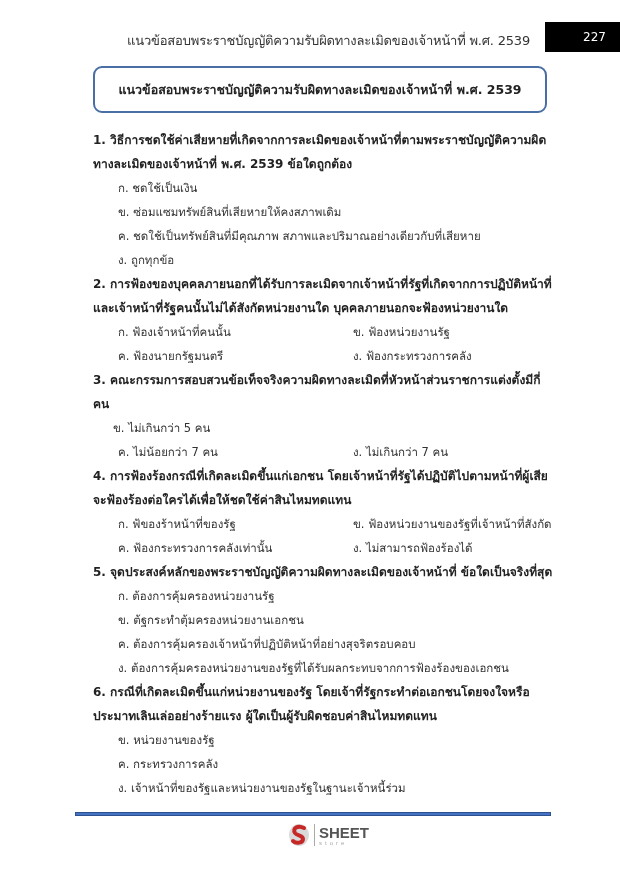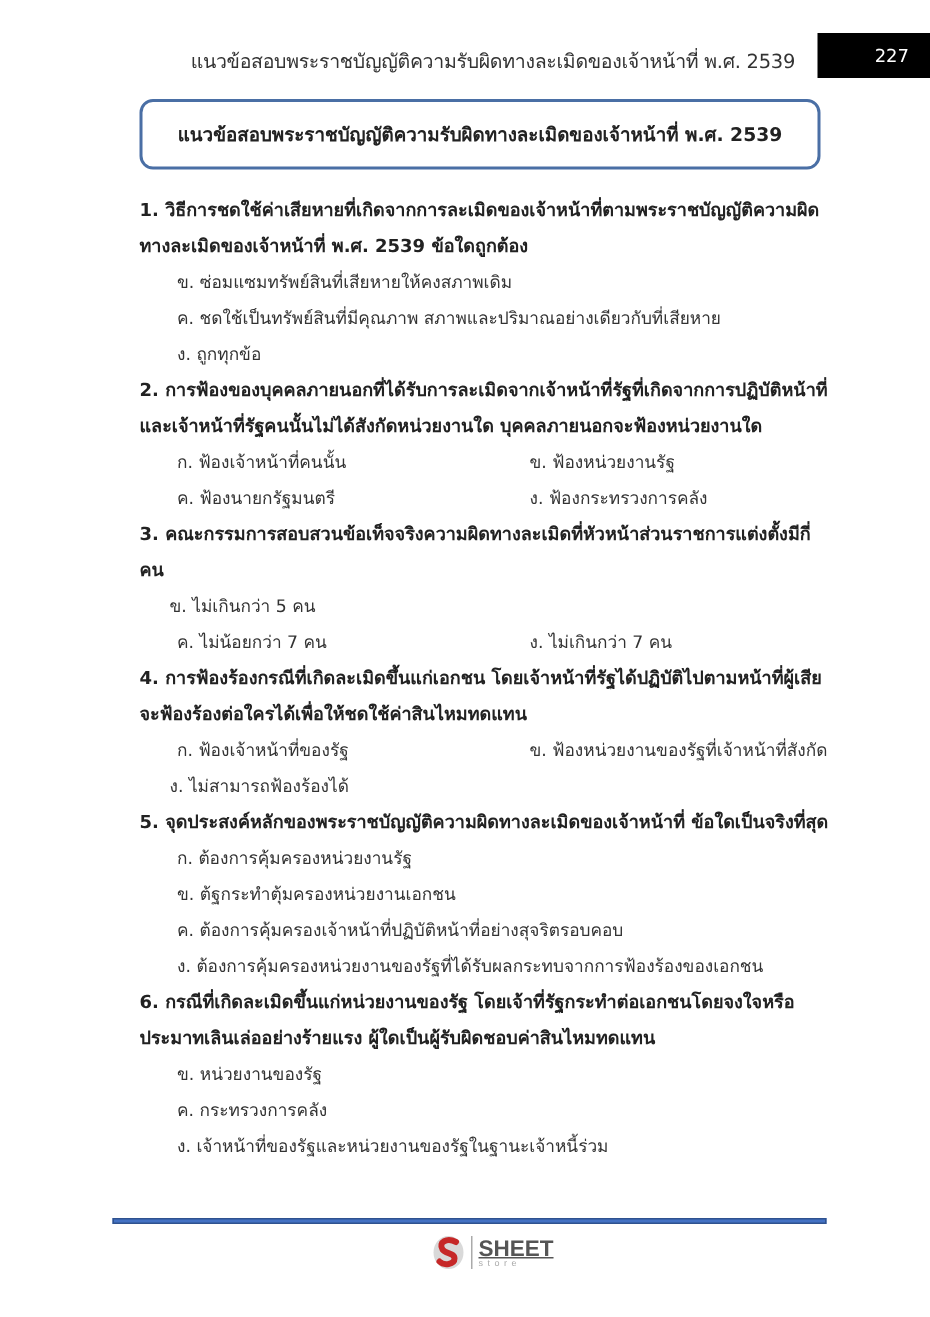--- a/index.html
+++ b/index.html
@@ -15,38 +15,39 @@
     .q { font-size:12px; font-weight:bold; line-height:24px; margin:0; }
     .opt { font-size:11.5px; line-height:24px; padding-left:25px; color:#333; }
     .opt-row { display:flex; font-size:11.5px; line-height:24px; color:#333;justify-content:center; }
     .opt-row .c1 { width:240px; padding-left:25px; box-sizing:border-box; }
     .opt-row .c2 { flex:1;margin-left:20px; }
     .footer-line { position:absolute; left:75px; top:812px; width:476px; height:4px; background:#4472c4; border:1px solid #2f528f; box-sizing:border-box; }
     .logo { position:absolute; left:288px; top:823px; display:flex; align-items:center; }
     .logo-s { width:22px; height:24px; }
     .logo-sep { width:1px; height:22px; background:#aaa; margin:0 4px; }
     .logo-text { display:flex; flex-direction:column; line-height:1; }
-    .logo-main { font-family:"Liberation Sans", sans-serif; font-weight:bold; font-size:15px; color:#555;text-decoration:underline; }
+    .logo-main { font-family:"Liberation Sans", sans-serif; font-weight:bold; font-size:15px; color:#555; }
     .logo-sub { font-family:"Liberation Sans", sans-serif; font-size:6px; color:#aaa; letter-spacing:3px; }
   </style>
 </head>
 <body>
 
 <div class="running-header">แนวข้อสอบพระราชบัญญัติความรับผิดทางละเมิดของเจ้าหน้าที่ พ.ศ. 2539</div>
 <div class="page-num-box">
   <span class="page-num">227</span>
 </div>
 
 <div class="title-box">
   <span class="title-text">แนวข้อสอบพระราชบัญญัติความรับผิดทางละเมิดของเจ้าหน้าที่ พ.ศ. 2539</span>
 </div>
 
 <div class="content">
 
   <p class="q">1. วิธีการชดใช้ค่าเสียหายที่เกิดจากการละเมิดของเจ้าหน้าที่ตามพระราชบัญญัติความผิดทางละเมิดของเจ้าหน้าที่ พ.ศ. 2539 ข้อใดถูกต้อง</p>
+  <div class="opt">ก.  ชดใช้เป็นเงิน</div>
   <div class="opt">ข.  ซ่อมแซมทรัพย์สินที่เสียหายให้คงสภาพเดิม</div>
   <div class="opt">ค.  ชดใช้เป็นทรัพย์สินที่มีคุณภาพ  สภาพและปริมาณอย่างเดียวกับที่เสียหาย</div>
   <div class="opt">ง.  ถูกทุกข้อ</div>
 
   <p class="q">2. การฟ้องของบุคคลภายนอกที่ได้รับการละเมิดจากเจ้าหน้าที่รัฐที่เกิดจากการปฏิบัติหน้าที่และเจ้าหน้าที่รัฐคนนั้นไม่ได้สังกัดหน่วยงานใด   บุคคลภายนอกจะฟ้องหน่วยงานใด</p>
   <div class="opt-row">
     <span class="c1">ก.  ฟ้องเจ้าหน้าที่คนนั้น</span>
     <span class="c2">ข.  ฟ้องหน่วยงานรัฐ</span>
   </div>
   <div class="opt-row">
@@ -58,24 +59,25 @@
   <div class="opt-row">
     <span class="c2">ข. ไม่เกินกว่า  5  คน</span>
   </div>
   <div class="opt-row">
     <span class="c1">ค. ไม่น้อยกว่า 7 คน</span>
     <span class="c2">ง. ไม่เกินกว่า  7  คน</span>
   </div>
 
   <p class="q">4.  การฟ้องร้องกรณีที่เกิดละเมิดขึ้นแก่เอกชน โดยเจ้าหน้าที่รัฐได้ปฏิบัติไปตามหน้าที่ผู้เสียจะฟ้องร้องต่อใครได้เพื่อให้ชดใช้ค่าสินไหมทดแทน</p>
   <div class="opt-row">
-    <span class="c1">ก.  ฟ้องเจ้าหน้าที่ของรัฐ</span>
+    <span class="c1">ก.  ฟ้ของร้าหน้าที่ของรัฐ</span>
     <span class="c2">ข.  ฟ้องหน่วยงานของรัฐที่เจ้าหน้าที่สังกัด</span>
   </div>
   <div class="opt-row">
+    <span class="c1">ค.  ฟ้องกระทรวงการคลังเท่านั้น</span>
     <span class="c2">ง. ไม่สามารถฟ้องร้องได้</span>
   </div>
 
   <p class="q">5. จุดประสงค์หลักของพระราชบัญญัติความผิดทางละเมิดของเจ้าหน้าที่  ข้อใดเป็นจริงที่สุด</p>
   <div class="opt">ก.  ต้องการคุ้มครองหน่วยงานรัฐ</div>
   <div class="opt">ข.  ต้ฐกระทำตุ้มครองหน่วยงานเอกชน</div>
   <div class="opt">ค.  ต้องการคุ้มครองเจ้าหน้าที่ปฏิบัติหน้าที่อย่างสุจริตรอบคอบ</div>
   <div class="opt">ง.  ต้องการคุ้มครองหน่วยงานของรัฐที่ได้รับผลกระทบจากการฟ้องร้องของเอกชน</div>
 
   <p class="q">6. กรณีที่เกิดละเมิดขึ้นแก่หน่วยงานของรัฐ  โดยเจ้าที่รัฐกระทำต่อเอกชนโดยจงใจหรือประมาทเลินเล่ออย่างร้ายแรง ผู้ใดเป็นผู้รับผิดชอบค่าสินไหมทดแทน</p>

